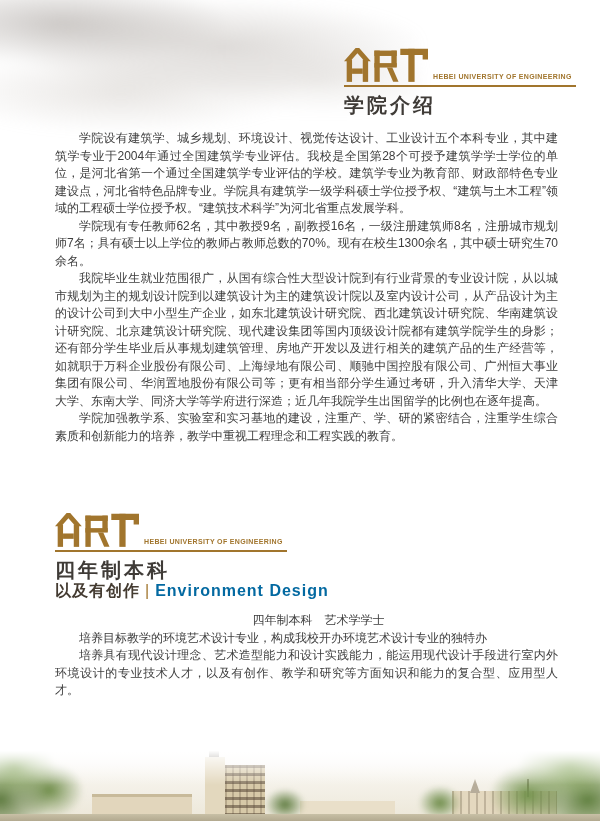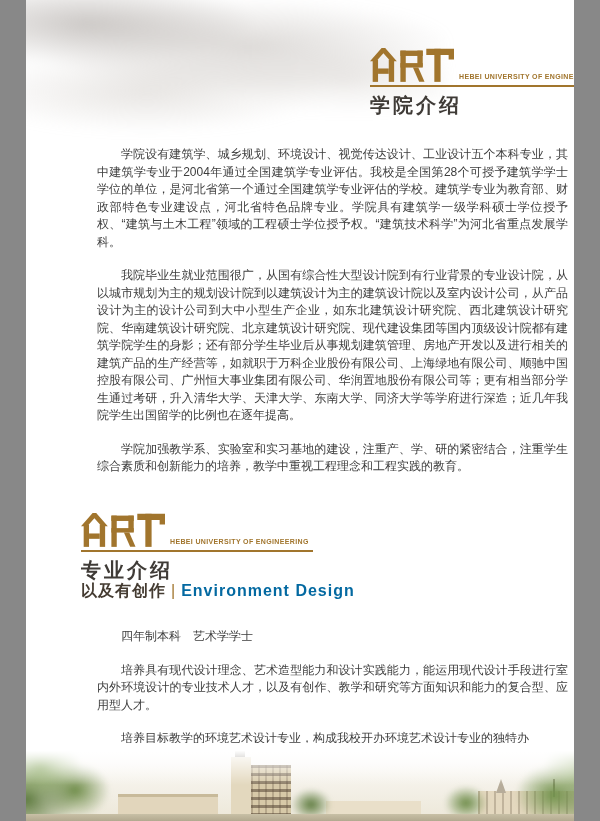--- a/index.html
+++ b/index.html
@@ -1,17 +1,17 @@
 <!DOCTYPE html>
 <html><head>
 <meta charset="utf-8">
 <style>
   html,body{margin:0;padding:0;background:#888;}
   .page{
-    position:relative;width:548px;height:821px;margin:0 auto;
+    position:relative;width:600px;height:821px;margin:0 auto;
     background:#ffffff;overflow:hidden;
     font-family:"Liberation Sans","DejaVu Sans",sans-serif;
   }
   
   .cloud{
     position:absolute;top:-10px;left:-20px;width:440px;height:150px;
     background:
       radial-gradient(ellipse 240px 60px at 18% 22%, rgba(155,148,143,0.50), rgba(155,148,143,0) 72%),
       radial-gradient(ellipse 300px 70px at 55% 38%, rgba(172,165,159,0.42), rgba(172,165,159,0) 70%),
       radial-gradient(ellipse 240px 55px at 32% 68%, rgba(190,183,176,0.35), rgba(190,183,176,0) 75%),
@@ -30,24 +30,24 @@
   }
   .logo-rule{height:2px;background:#a1752d;margin-top:3px;}
   .section-title{
     font-size:20px;font-weight:bold;color:#3f3b37;margin-top:5px;letter-spacing:3px;
   }
   
   .body-text{position:absolute;left:55px;width:503px;}
   .body1{top:130px;}
   .body2{top:612px;}
   .body-text p{
-    margin:16px;text-indent:2em;font-size:12px;line-height:17.5px;
+    margin:0;text-indent:2em;font-size:12px;line-height:17.5px;
     text-align:justify;color:#3d3d3d;
   }
-  .body-text p.degree{text-align:left;}
+  .body-text p.degree{text-align:center;}
   
   .major-heading{
     position:absolute;left:55px;top:581px;font-size:16px;font-weight:bold;letter-spacing:1px;
   }
   .mh-zh{color:#443b31;}
   .mh-sep{color:#a1752d;margin:0 5px;font-weight:normal;}
   .mh-en{color:#0369a1;}
   
   .photo{position:absolute;left:0;bottom:0;width:600px;height:78px;overflow:hidden;}
   .ph-base{position:absolute;inset:0;background:linear-gradient(180deg,#ffffff 0%,#f6f3ec 45%,#ece7d8 100%);}
@@ -112,20 +112,21 @@
         </g>
       </svg>
       <span class="logo-subtitle">HEBEI UNIVERSITY OF ENGINEERING</span>
     </div>
     <div class="logo-rule"></div>
     <div class="section-title">学院介绍</div>
   </div>
 
   <div class="body-text body1">
     <p>学院设有建筑学、城乡规划、环境设计、视觉传达设计、工业设计五个本科专业，其中建筑学专业于2004年通过全国建筑学专业评估。我校是全国第28个可授予建筑学学士学位的单位，是河北省第一个通过全国建筑学专业评估的学校。建筑学专业为教育部、财政部特色专业建设点，河北省特色品牌专业。学院具有建筑学一级学科硕士学位授予权、“建筑与土木工程”领域的工程硕士学位授予权。“建筑技术科学”为河北省重点发展学科。</p>
+    <p>学院现有专任教师62名，其中教授9名，副教授16名，一级注册建筑师8名，注册城市规划师7名；具有硕士以上学位的教师占教师总数的70%。现有在校生1300余名，其中硕士研究生70余名。</p>
     <p>我院毕业生就业范围很广，从国有综合性大型设计院到有行业背景的专业设计院，从以城市规划为主的规划设计院到以建筑设计为主的建筑设计院以及室内设计公司，从产品设计为主的设计公司到大中小型生产企业，如东北建筑设计研究院、西北建筑设计研究院、华南建筑设计研究院、北京建筑设计研究院、现代建设集团等国内顶级设计院都有建筑学院学生的身影；还有部分学生毕业后从事规划建筑管理、房地产开发以及进行相关的建筑产品的生产经营等，如就职于万科企业股份有限公司、上海绿地有限公司、顺驰中国控股有限公司、广州恒大事业集团有限公司、华润置地股份有限公司等；更有相当部分学生通过考研，升入清华大学、天津大学、东南大学、同济大学等学府进行深造；近几年我院学生出国留学的比例也在逐年提高。</p>
     <p>学院加强教学系、实验室和实习基地的建设，注重产、学、研的紧密结合，注重学生综合素质和创新能力的培养，教学中重视工程理念和工程实践的教育。</p>
   </div>
 
   <div class="logo-block logo2">
     <div class="logo-row">
       <svg class="art-letters" viewBox="0 0 94 40" width="84" height="36" aria-label="ART">
         <g fill="#a1752d">
           <polygon points="0,17 13,2 17,2 30,17 23,17 15,8 7,17"></polygon>
           <rect x="3" y="15" width="6" height="25"></rect>
@@ -136,31 +137,31 @@
           <rect x="53" y="5" width="6" height="18"></rect>
           <rect x="34" y="19" width="25" height="5"></rect>
           <polygon points="48,24 54,24 61,40 55,40"></polygon>
           <polygon points="63,3 94,3 94,15 88,15 88,10 63,10"></polygon>
           <rect x="72" y="3" width="7" height="37"></rect>
         </g>
       </svg>
       <span class="logo-subtitle">HEBEI UNIVERSITY OF ENGINEERING</span>
     </div>
     <div class="logo-rule"></div>
-    <div class="section-title">专业介绍</div>
+    <div class="section-title">四年制本科</div>
   </div>
 
   <div class="major-heading">
     <span class="mh-zh">以及有创作</span><span class="mh-sep">|</span><span class="mh-en">Environment Design</span>
   </div>
 
   <div class="body-text body2">
     <p class="degree">四年制本科　艺术学学士</p>
+    <p>培养目标教学的环境艺术设计专业，构成我校开办环境艺术设计专业的独特办</p>
     <p>培养具有现代设计理念、艺术造型能力和设计实践能力，能运用现代设计手段进行室内外环境设计的专业技术人才，以及有创作、教学和研究等方面知识和能力的复合型、应用型人才。</p>
-    <p>培养目标教学的环境艺术设计专业，构成我校开办环境艺术设计专业的独特办</p>
   </div>
 
   <div class="photo">
     <div class="ph-base"></div>
     <div class="bldg bldg-left"></div>
     <div class="bldg bldg-mid"></div>
     <div class="bldg bldg-right"></div>
     <div class="spire"></div>
     <div class="pole"></div>
     <div class="bt-tower"></div>

